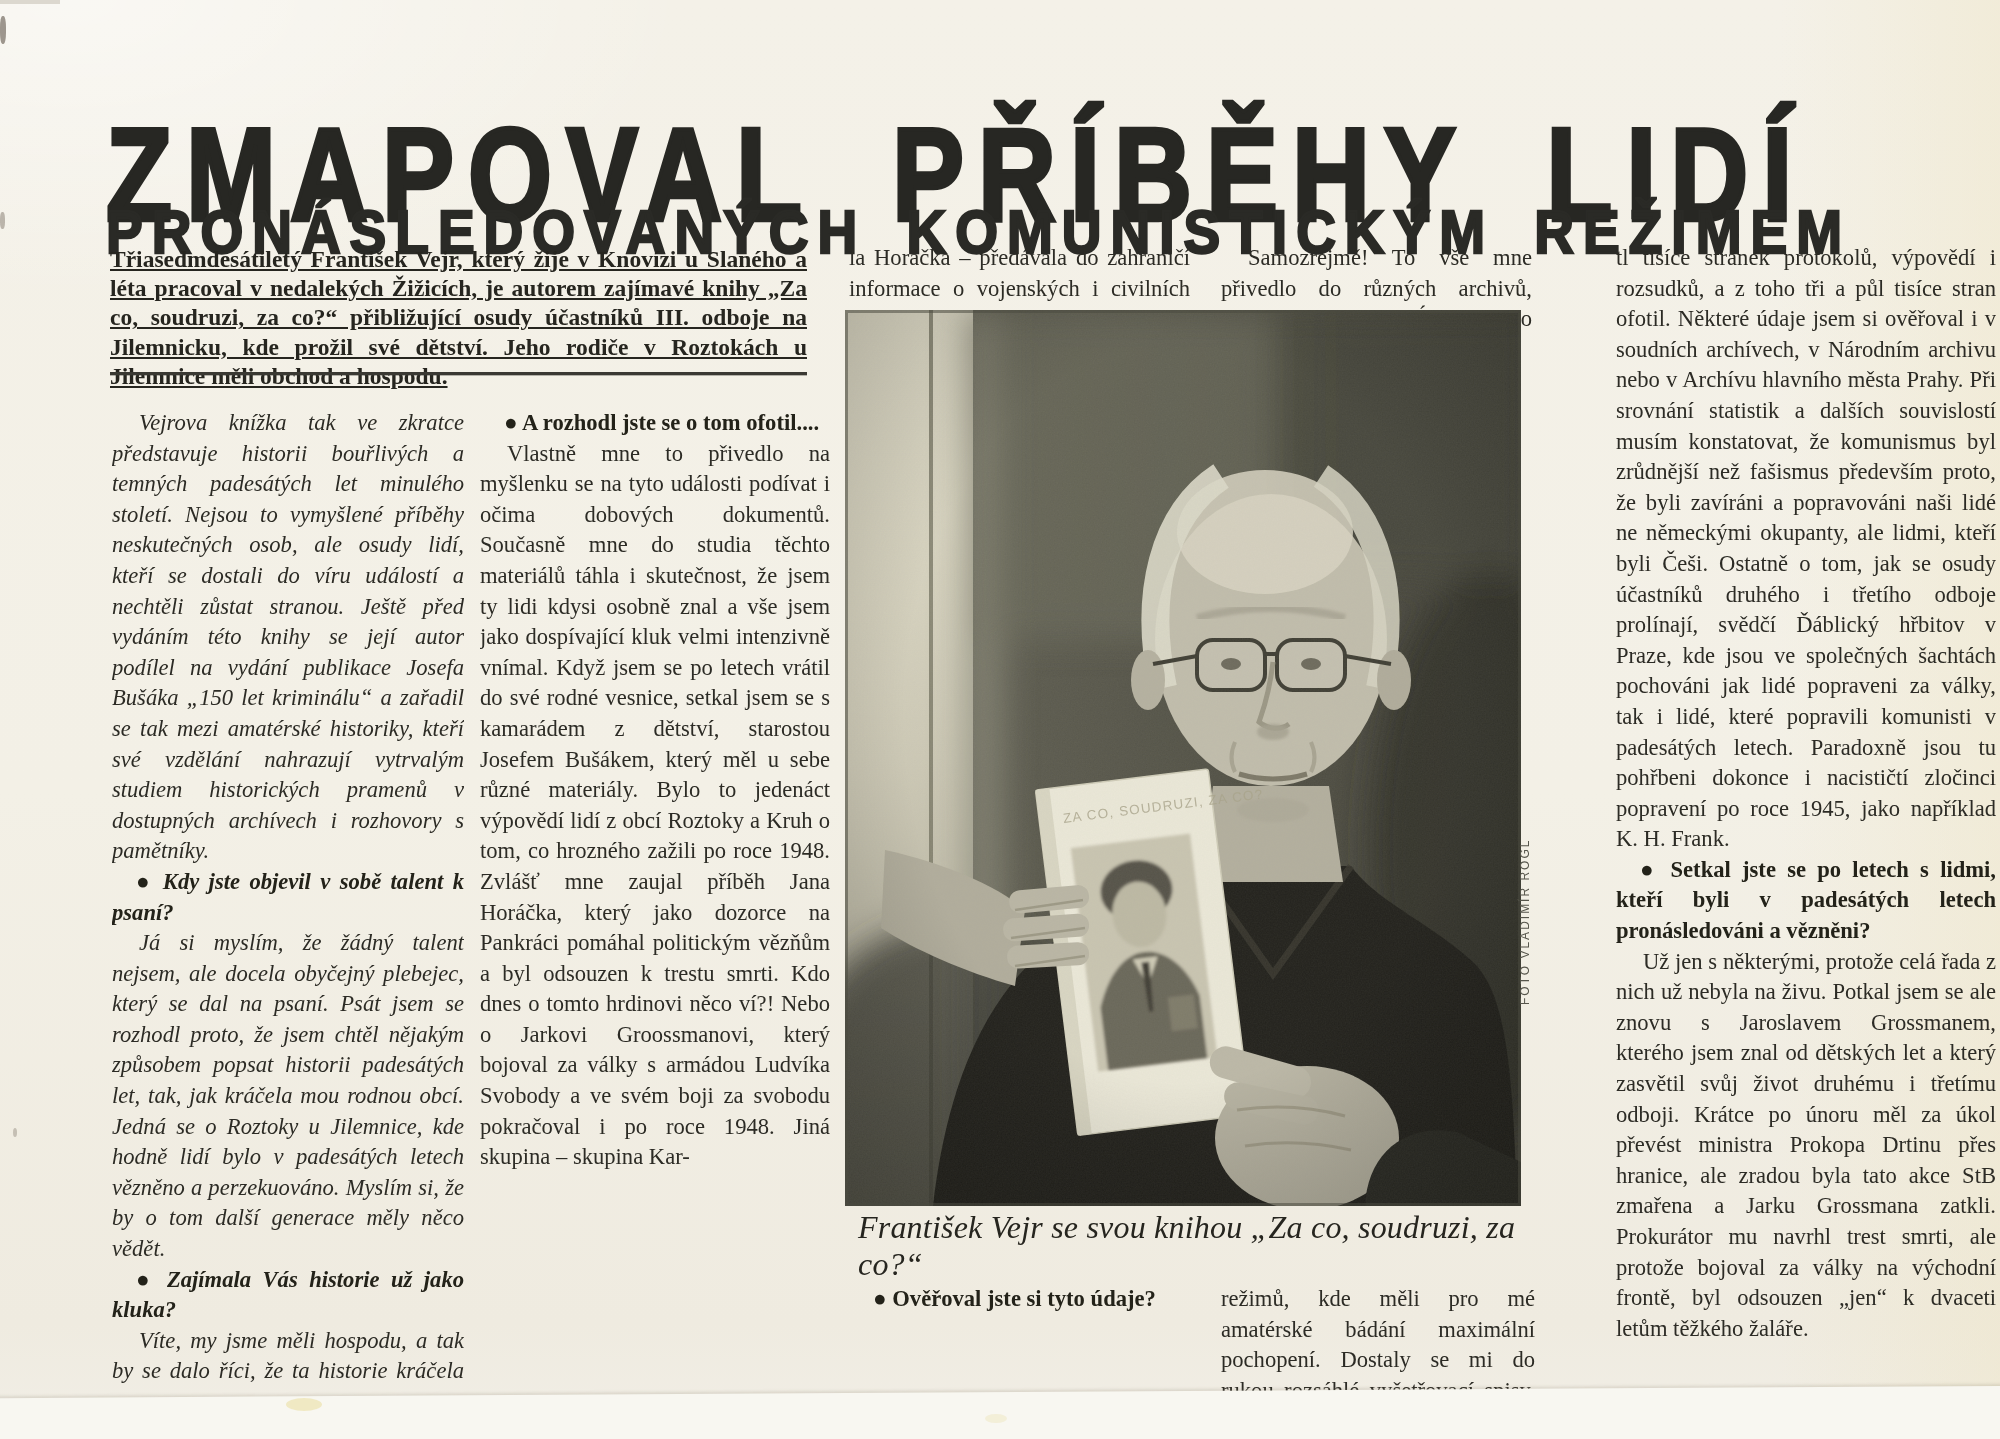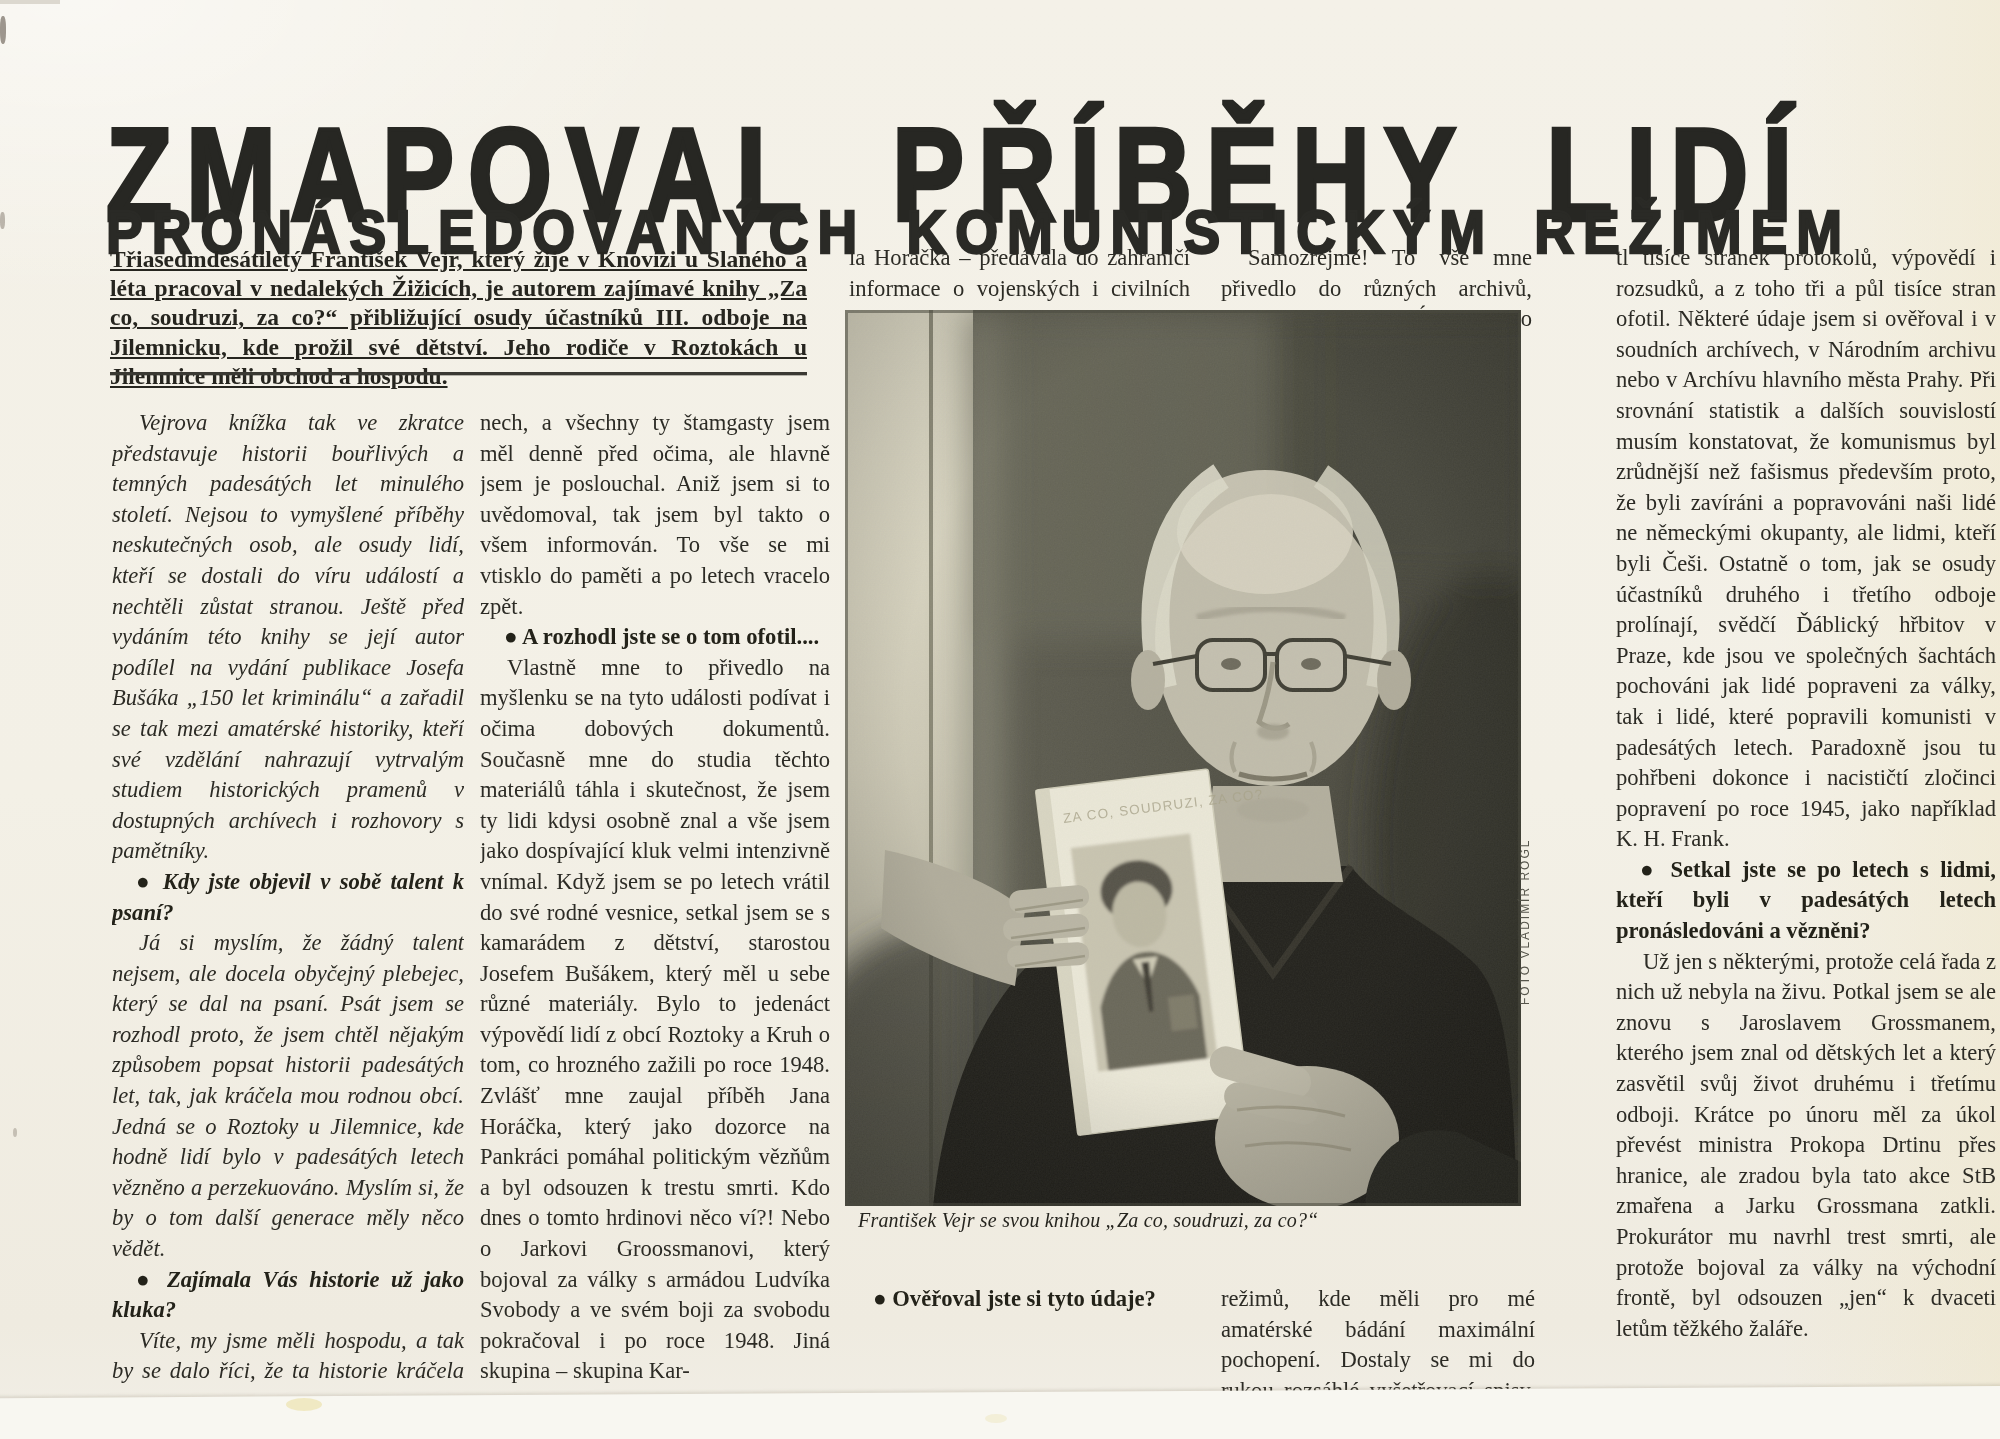--- a/index.html
+++ b/index.html
@@ -55,21 +55,21 @@
   .photo{position:absolute;left:845px;top:310px;width:676px;height:896px;}
   .photo svg{display:block;}
   .photo-credit{
     position:absolute;left:1518px;top:795px;height:210px;
     writing-mode:vertical-rl;transform:rotate(180deg);
     font-family:"Liberation Sans","DejaVu Sans",sans-serif;
     font-size:12px;letter-spacing:2px;color:#56554b;
   }
   .caption{
     position:absolute;left:858px;top:1209px;width:660px;
-    font-style:italic;font-size:20px;color:#26251f;letter-spacing:.2px;
+    font-style:italic;font-size:32px;color:#26251f;letter-spacing:.2px;
   }
 </style>
 </head>
 <body>
 
 <div class="page">
 
   <div class="tint right"></div>
   <div class="tint topleft"></div>
 
@@ -80,21 +80,20 @@
   <div class="rule"></div>
 
   <div class="col col-1">
       <p class="para body">Vejrova knížka tak ve zkratce představuje historii bouřlivých a temných padesátých let minulého století. Nejsou to vymyšlené příběhy neskutečných osob, ale osudy lidí, kteří se dostali do víru událostí a nechtěli zůstat stranou. Ještě před vydáním této knihy se její autor podílel na vydání publikace Josefa Bušáka „150 let kriminálu“ a zařadil se tak mezi amatérské historiky, kteří své vzdělání nahrazují vytrvalým studiem historických pramenů v dostupných archívech i rozhovory s pamětníky.</p>
       <p class="para q">● Kdy jste objevil v sobě talent k psaní?</p>
       <p class="para a">Já si myslím, že žádný talent nejsem, ale docela obyčejný plebejec, který se dal na psaní. Psát jsem se rozhodl proto, že jsem chtěl nějakým způsobem popsat historii padesátých let, tak, jak kráčela mou rodnou obcí. Jedná se o Roztoky u Jilemnice, kde hodně lidí bylo v padesátých letech vězněno a perzekuováno. Myslím si, že by o tom další generace měly něco vědět.</p>
       <p class="para q">● Zajímala Vás historie už jako kluka?</p>
       <p class="para a">Víte, my jsme měli hospodu, a tak by se dalo říci, že ta historie kráčela doslova kolem mne. V hospodě jsem pomáhal a v zimě topil v kam-</p>
     </div>
   <div class="col col-2">
-      <p class="para cont">nech, a všechny ty štamgasty jsem měl denně před očima, ale hlavně jsem je poslouchal. Aniž jsem si to uvědomoval, tak jsem byl takto o všem informován. To vše se mi vtisklo do paměti a po letech vracelo zpět.</p>
       <p class="para q">● A rozhodl jste se o tom ofotil....</p>
       <p class="para a">Vlastně mne to přivedlo na myšlenku se na tyto události podívat i očima dobových dokumentů. Současně mne do studia těchto materiálů táhla i skutečnost, že jsem ty lidi kdysi osobně znal a vše jsem jako dospívající kluk velmi intenzivně vnímal. Když jsem se po letech vrátil do své rodné vesnice, setkal jsem se s kamarádem z dětství, starostou Josefem Bušákem, který měl u sebe různé materiály. Bylo to jedenáct výpovědí lidí z obcí Roztoky a Kruh o tom, co hrozného zažili po roce 1948. Zvlášť mne zaujal příběh Jana Horáčka, který jako dozorce na Pankráci pomáhal politickým vězňům a byl odsouzen k trestu smrti. Kdo dnes o tomto hrdinovi něco ví?! Nebo o Jarkovi Groossmanovi, který bojoval za války s armádou Ludvíka Svobody a ve svém boji za svobodu pokračoval i po roce 1948. Jiná skupina – skupina Kar-</p>
     </div>
   <div class="col col-3t">
       <p class="para cont">la Horáčka – předávala do zahraničí informace o vojenských i civilních stavbách a rovněž převáděla</p>
     </div>
   <div class="col col-4t">
       <p class="para a">Samozřejmě! To vše mne přivedlo do různých archivů, zvláště pak do Ústavu pro studium totalitních</p>
     </div>
   <div class="col col-3b">

